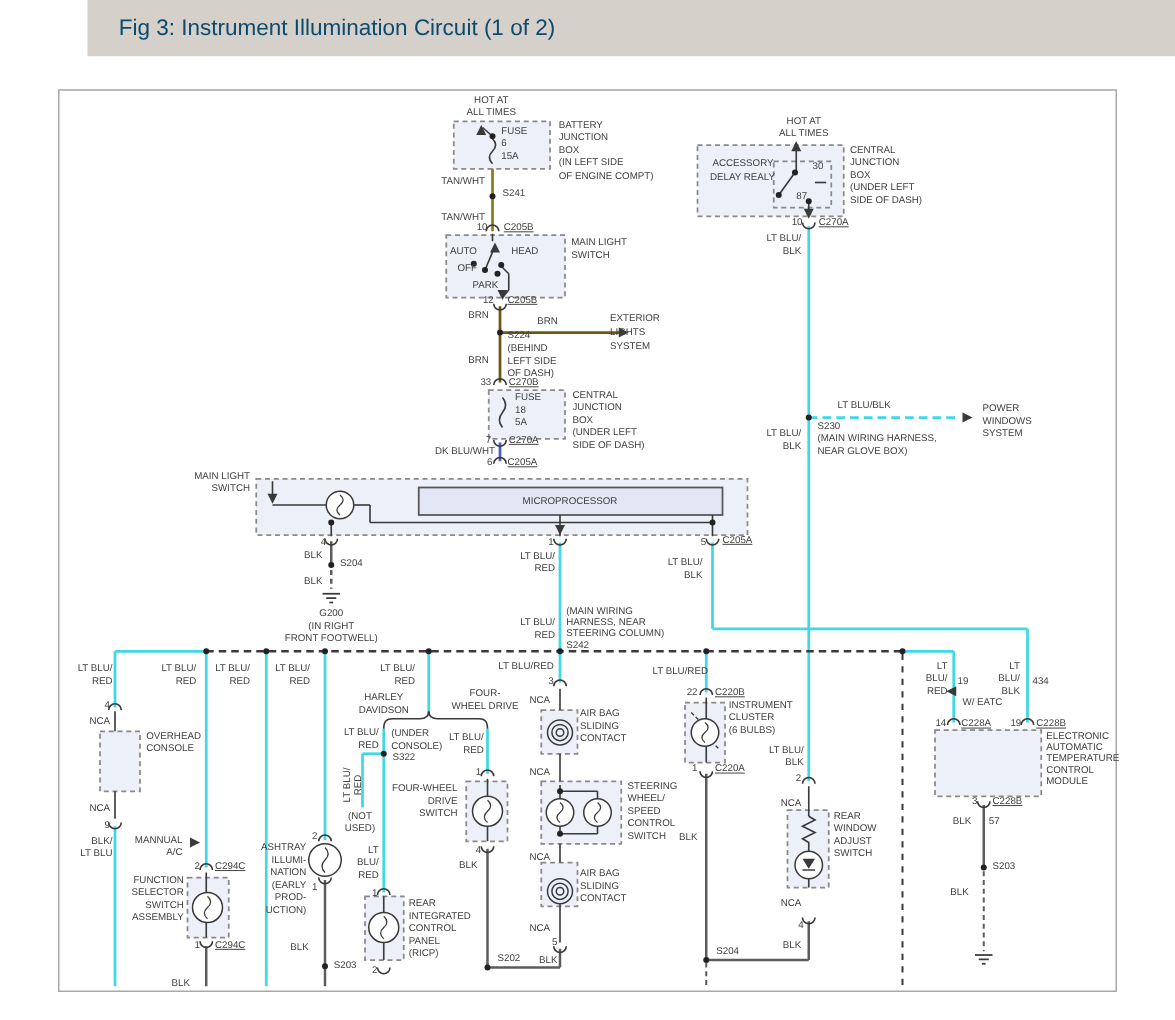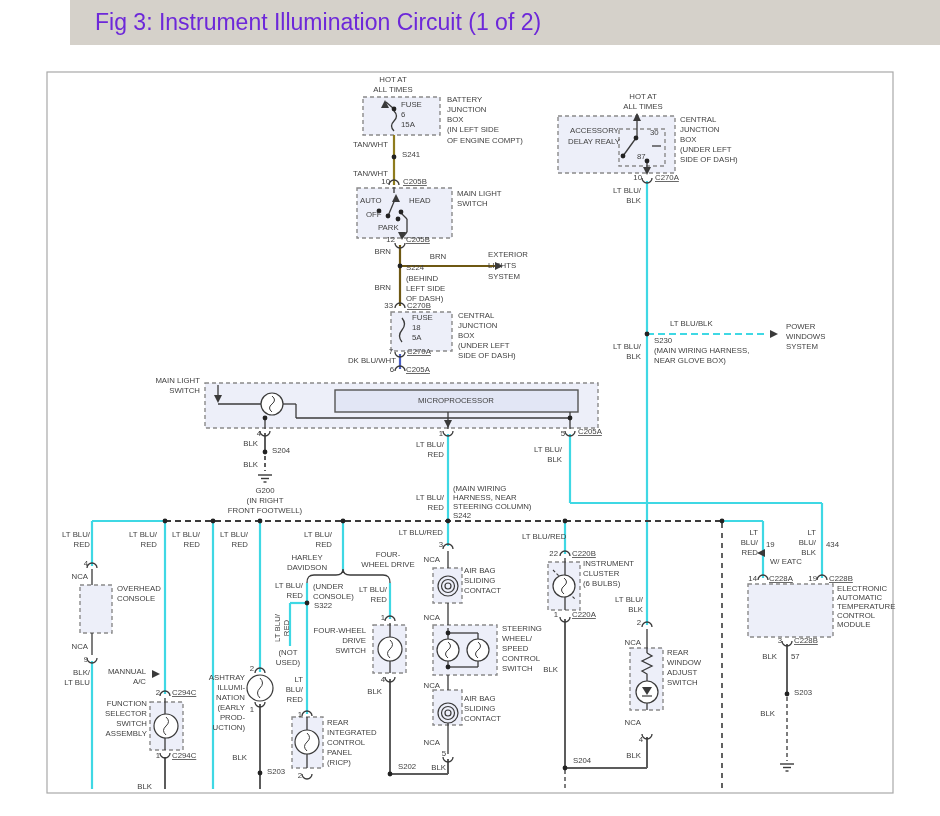--- a/index.html
+++ b/index.html
@@ -1,19 +1,19 @@
 <!DOCTYPE html>
 <html><head>
 <meta charset="utf-8">
 <style>
   html,body{margin:0;padding:0;background:#fff;width:940px;height:816px;overflow:hidden;
     font-family:"Liberation Sans", sans-serif;}
   #stage{position:relative;width:940px;height:816px;background:#fff;}
   #titlebar{position:absolute;left:70px;top:0;width:870px;height:45px;background:#d5d1ca;}
-  #titlebar span{display:block;padding-left:25px;line-height:45px;font-size:23px;color:#6d28d9;}
+  #titlebar span{display:block;padding-left:25px;line-height:45px;font-size:18px;color:#0c4a6e;}
   #diagram{position:absolute;left:0;top:0;width:940px;height:816px;}
   text{font-family:"Liberation Sans","DejaVu Sans",sans-serif;}
 </style>
 </head>
 <body>
 
 <div id="stage">
   <div id="titlebar">
     <span>Fig 3: Instrument Illumination Circuit (1 of 2)</span>
   </div>

